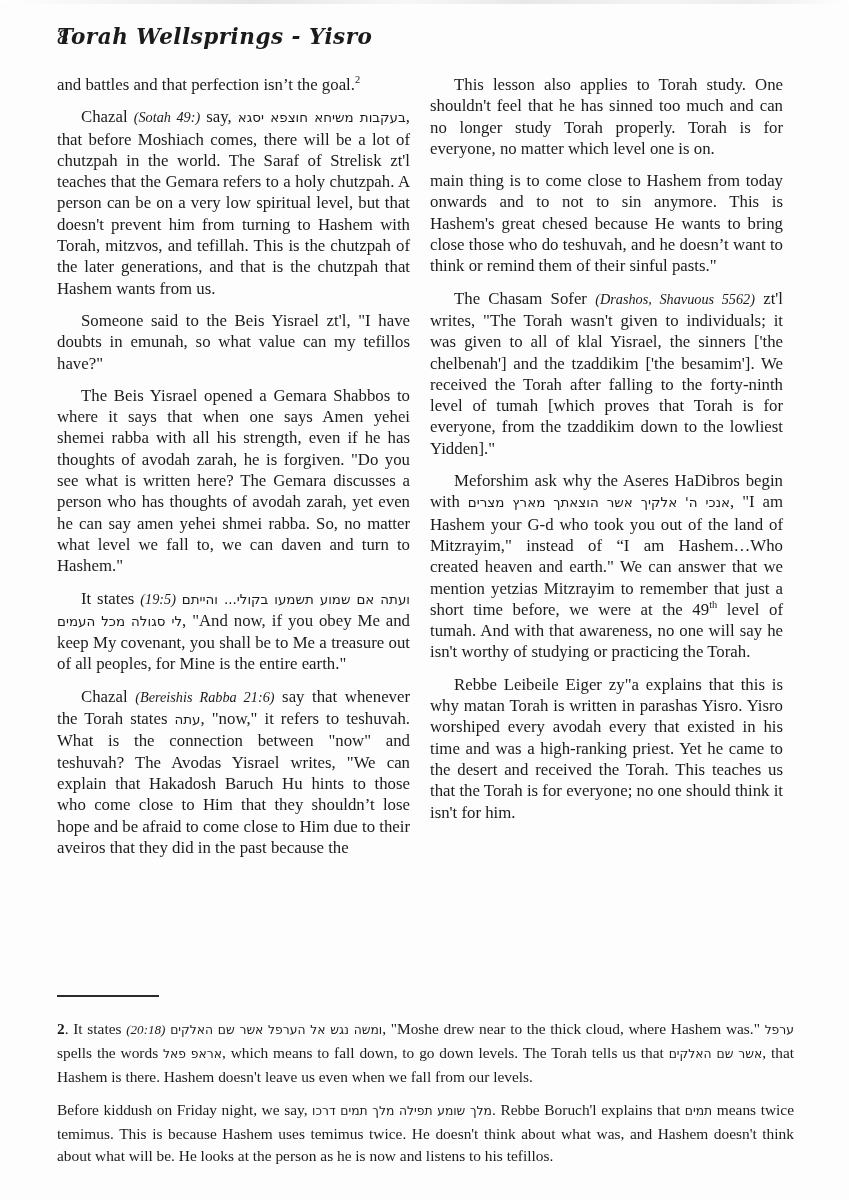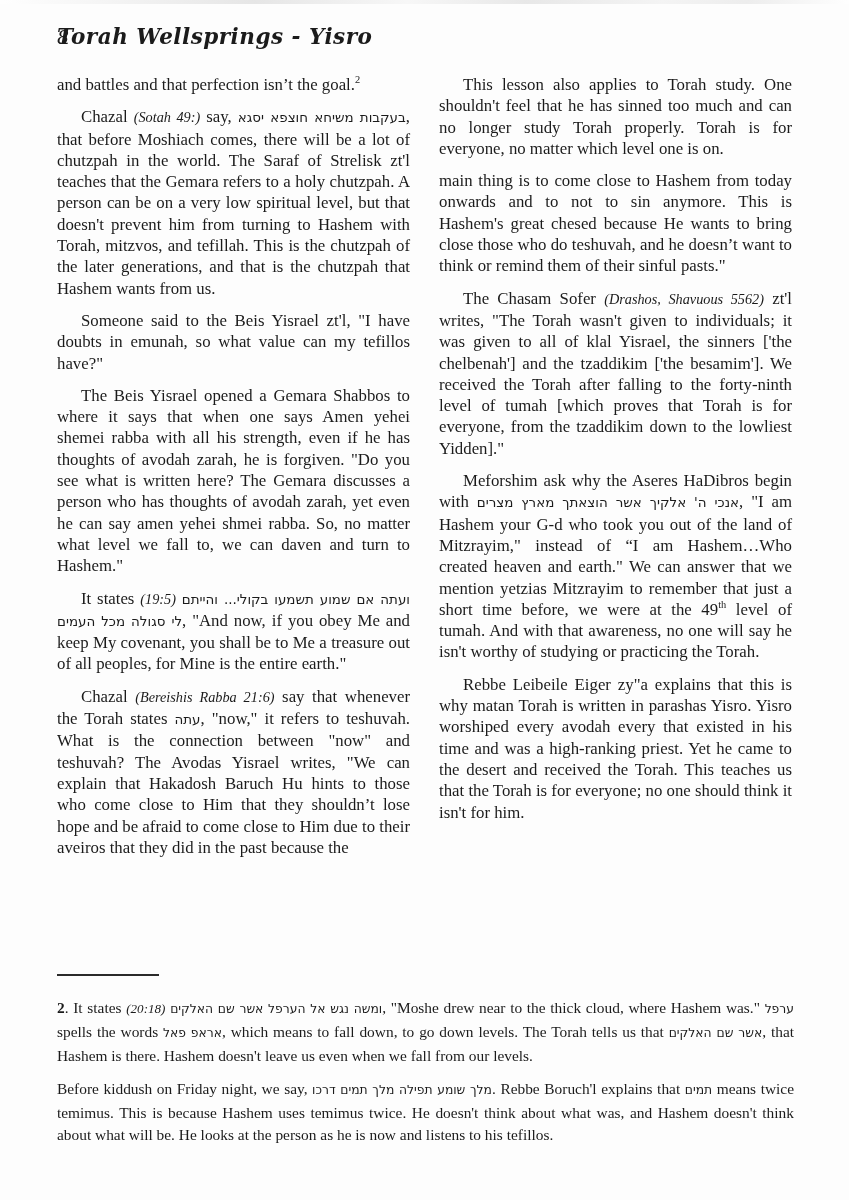--- a/index.html
+++ b/index.html
@@ -24,32 +24,32 @@
   .title {
     text-align:left;
     font-style:italic;
     font-family:"DejaVu Serif", serif;
     font-size:21.5px;
     letter-spacing:0.5px;
     font-weight:bold;
   }
   .columns {
     position:absolute; top:74px; left:57px;
-    display:flex; gap:29px;
+    display:flex; gap:20px;
   }
   .col { width:353px; font-size:16.8px; line-height:21.3px; }
   .para { margin:0 0 11px 0; text-indent:24px; text-align:justify; }
   .para.noindent { text-indent:0; }
   .he { font-family:"DejaVu Sans", sans-serif; font-size:0.8em; }
   .ref { font-size:0.85em;font-style:italic; }
   .ref.i, .i { }
   .sup { vertical-align:super; font-size:0.62em; line-height:0; }
   .b { font-weight:bold; }
   .footnotes {
-    position:absolute; top:974px; left:57px; width:737px;
+    position:absolute; top:995px; left:57px; width:737px;
     font-size:15.4px; line-height:21.8px;
   }
   .fn-rule { width:102px; border-top:2px solid #2b2b2b; margin-bottom:21px; }
   .footnotes .para { text-indent:0; margin-bottom:12px; }
 </style>
 </head>
 <body>
 
 <div class="page">
   <div class="scan-edge"></div>

